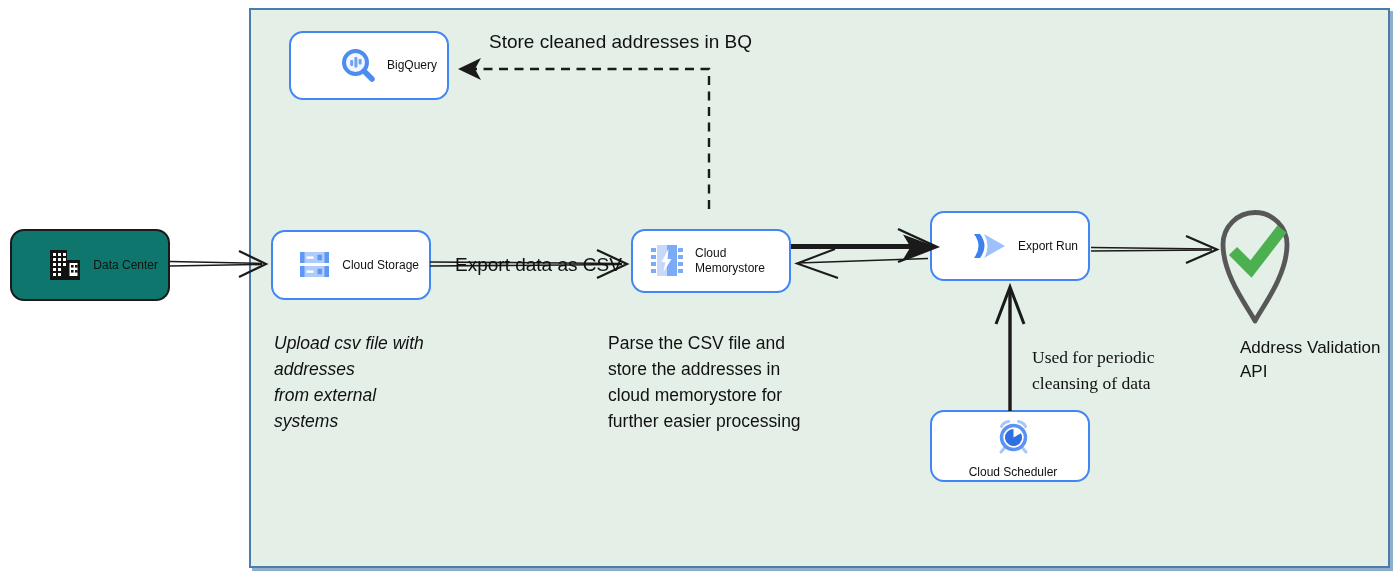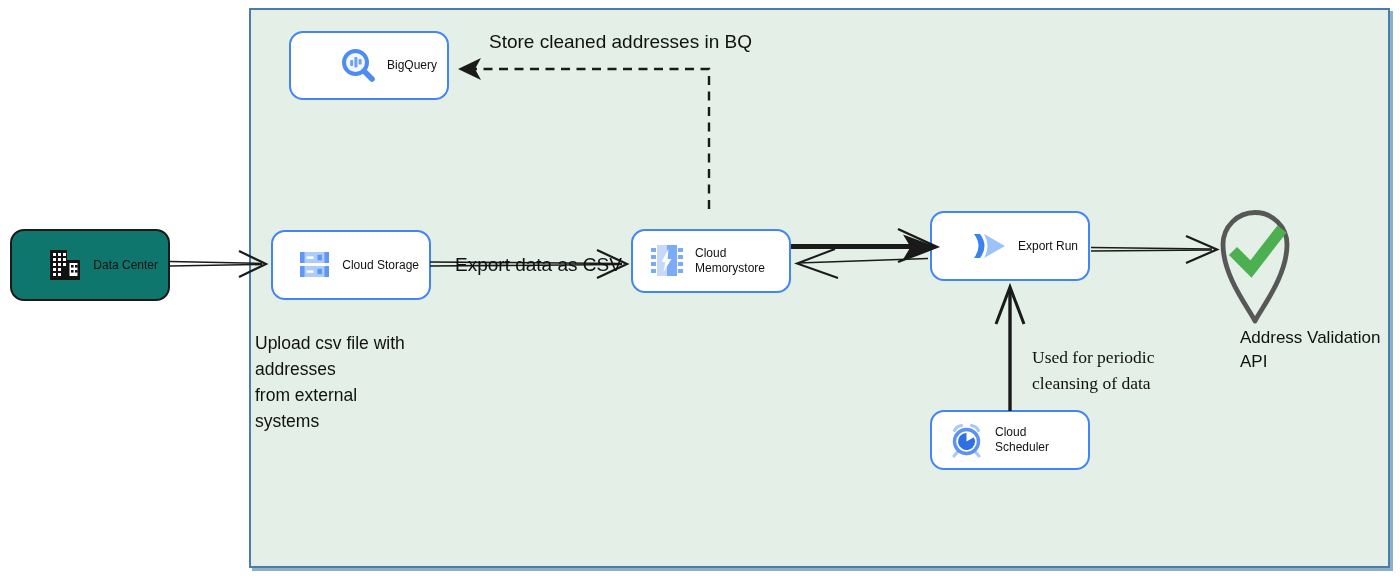--- a/index.html
+++ b/index.html
@@ -125,21 +125,21 @@
   <div class="node" style="left:930px;top:211px;height:70px;">
     <span class="icon">
       <svg width="38" height="32" viewBox="0 0 38 32">
         <path d="M4,4 Q13,16 4,28 L10,28 Q19,16 10,4 Z" fill="#3b82ef"></path>
         <path d="M14,4 L35,16 L14,28 Q21,16 14,4 Z" fill="#9dc2fb"></path>
       </svg>
     </span>
     <span class="label">Export Run</span>
   </div>
 
-  <div class="node" style="left:930px;top:410px;height:60px;">
+  <div class="node" style="left:930px;top:410px;height:72px;flex-direction:column;">
     <span class="icon">
       <svg width="37" height="37" viewBox="0 0 37 37">
         <path d="M6.5,8.5 A9,9 0 0 1 13.5,3.5" stroke="#a8c7fa" stroke-width="3" fill="none" stroke-linecap="round"></path>
         <path d="M30.5,8.5 A9,9 0 0 0 23.5,3.5" stroke="#a8c7fa" stroke-width="3" fill="none" stroke-linecap="round"></path>
         <line x1="9.5" y1="30" x2="6" y2="34" stroke="#a8c7fa" stroke-width="3" stroke-linecap="round"></line>
         <line x1="27.5" y1="30" x2="31" y2="34" stroke="#a8c7fa" stroke-width="3" stroke-linecap="round"></line>
         <circle cx="18.5" cy="19.5" r="12" fill="#ffffff" stroke="#5b93f5" stroke-width="3.4"></circle>
         <path d="M18.5,19.5 L18.5,11 A8.5,8.5 0 1 0 25.9,15.3 Z" fill="#2f6fe4"></path>
       </svg>
     </span>
@@ -190,25 +190,29 @@
     <g>
       <path d="M1255,321 C1250,310 1223,277 1223,244.5 A32,32 0 1 1 1287,244.5 C1287,277 1260,310 1255,321 Z" fill="none" stroke="#575757" stroke-width="4.8" stroke-linejoin="round"></path>
       <path d="M1233,251 L1251,269 L1282,229" fill="none" stroke="#4caf50" stroke-width="11.5"></path>
     </g>
   </svg>
 
   <div class="note big" style="left:489px;top:31px;">Store cleaned addresses in BQ</div>
 
   <div class="note big" style="left:455px;top:218px;margin-top:36px;">Export data as CSV</div>
 
-  <div class="note body" style="left:255px;top:330px;">Upload csv file with
+  <div class="note body" style="left:274px;top:330px;font-style:italic;">Upload csv file with
 addresses
 from external
 systems</div>
 
+  <div class="note body" style="left:608px;top:330px;">Parse the CSV file and
+store the addresses in
+cloud  memorystore for
+further easier processing</div>
 
   <div class="note body" style="left:1032px;top:344px;font-family:Liberation Serif, serif;">Used for periodic
 cleansing of data</div>
 
-  <div class="note body" style="left:1240px;top:326px;font-size:17px;line-height:24px;">Address Validation
+  <div class="note body" style="left:1240px;top:336px;font-size:17px;line-height:24px;">Address Validation
 API</div>
 
 </div>
 
 </body></html>

